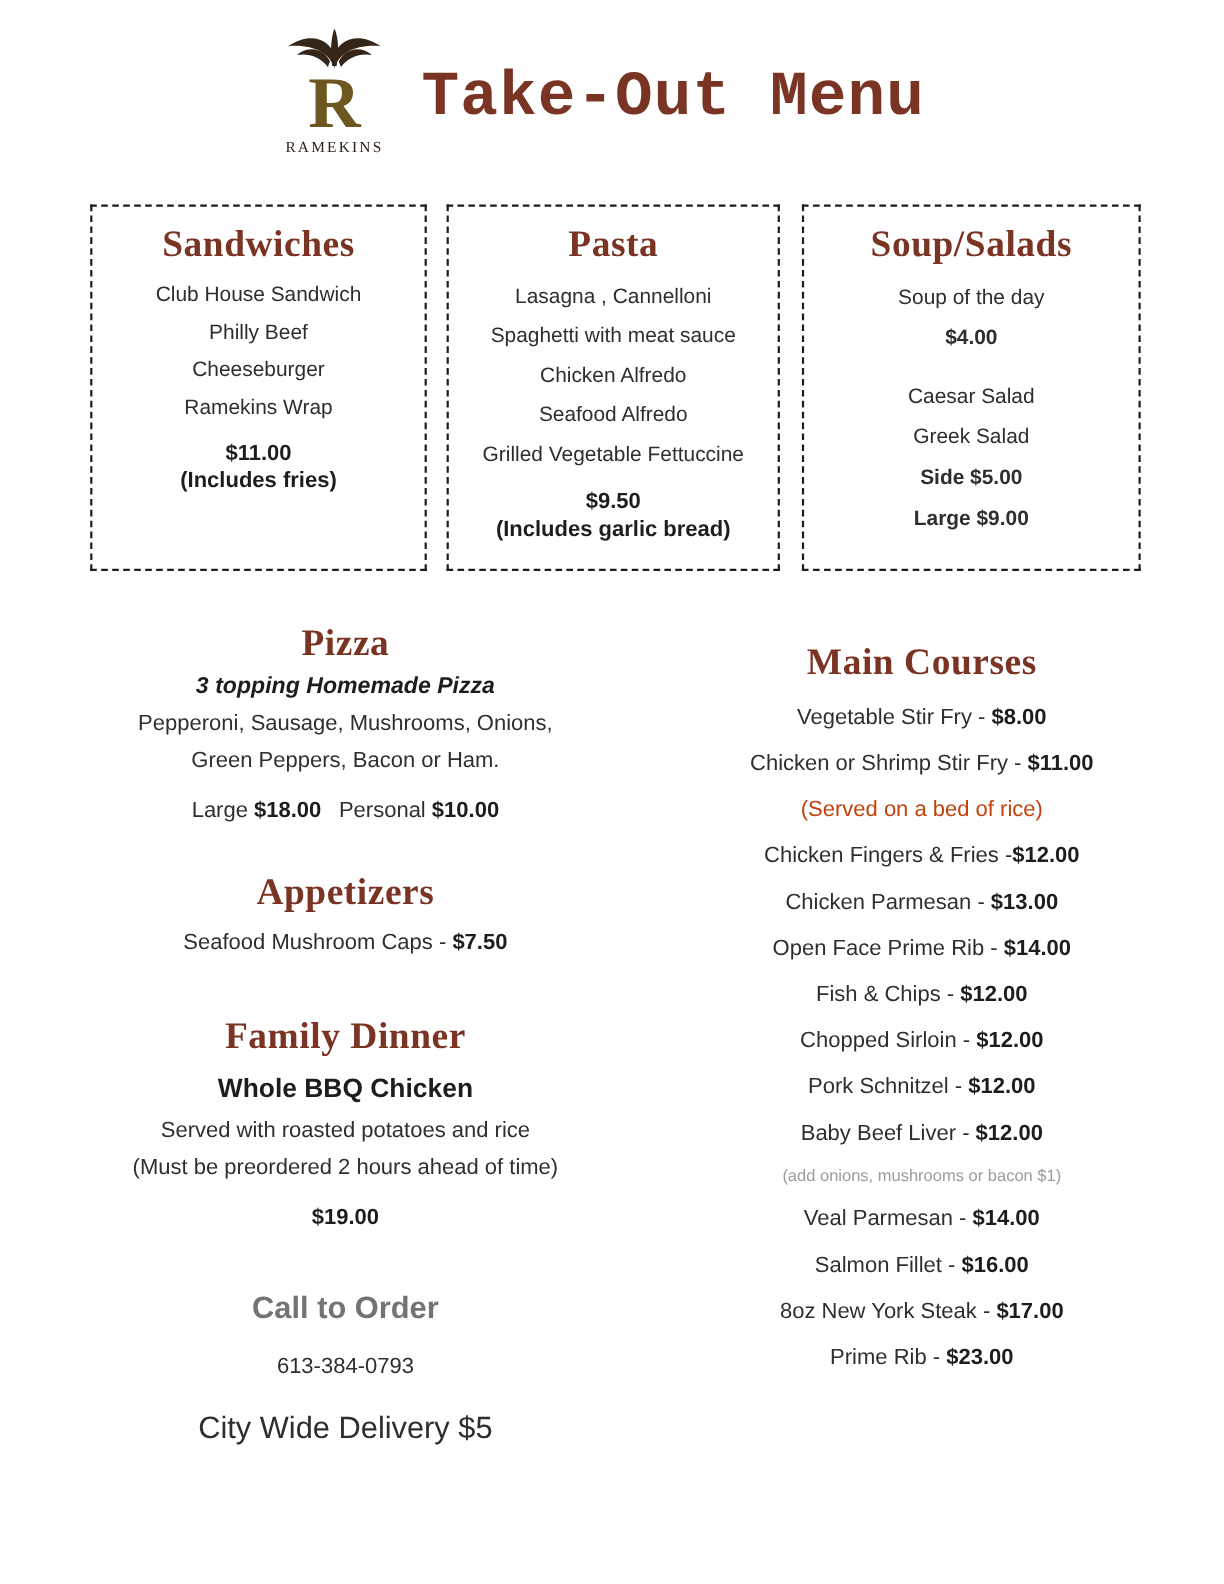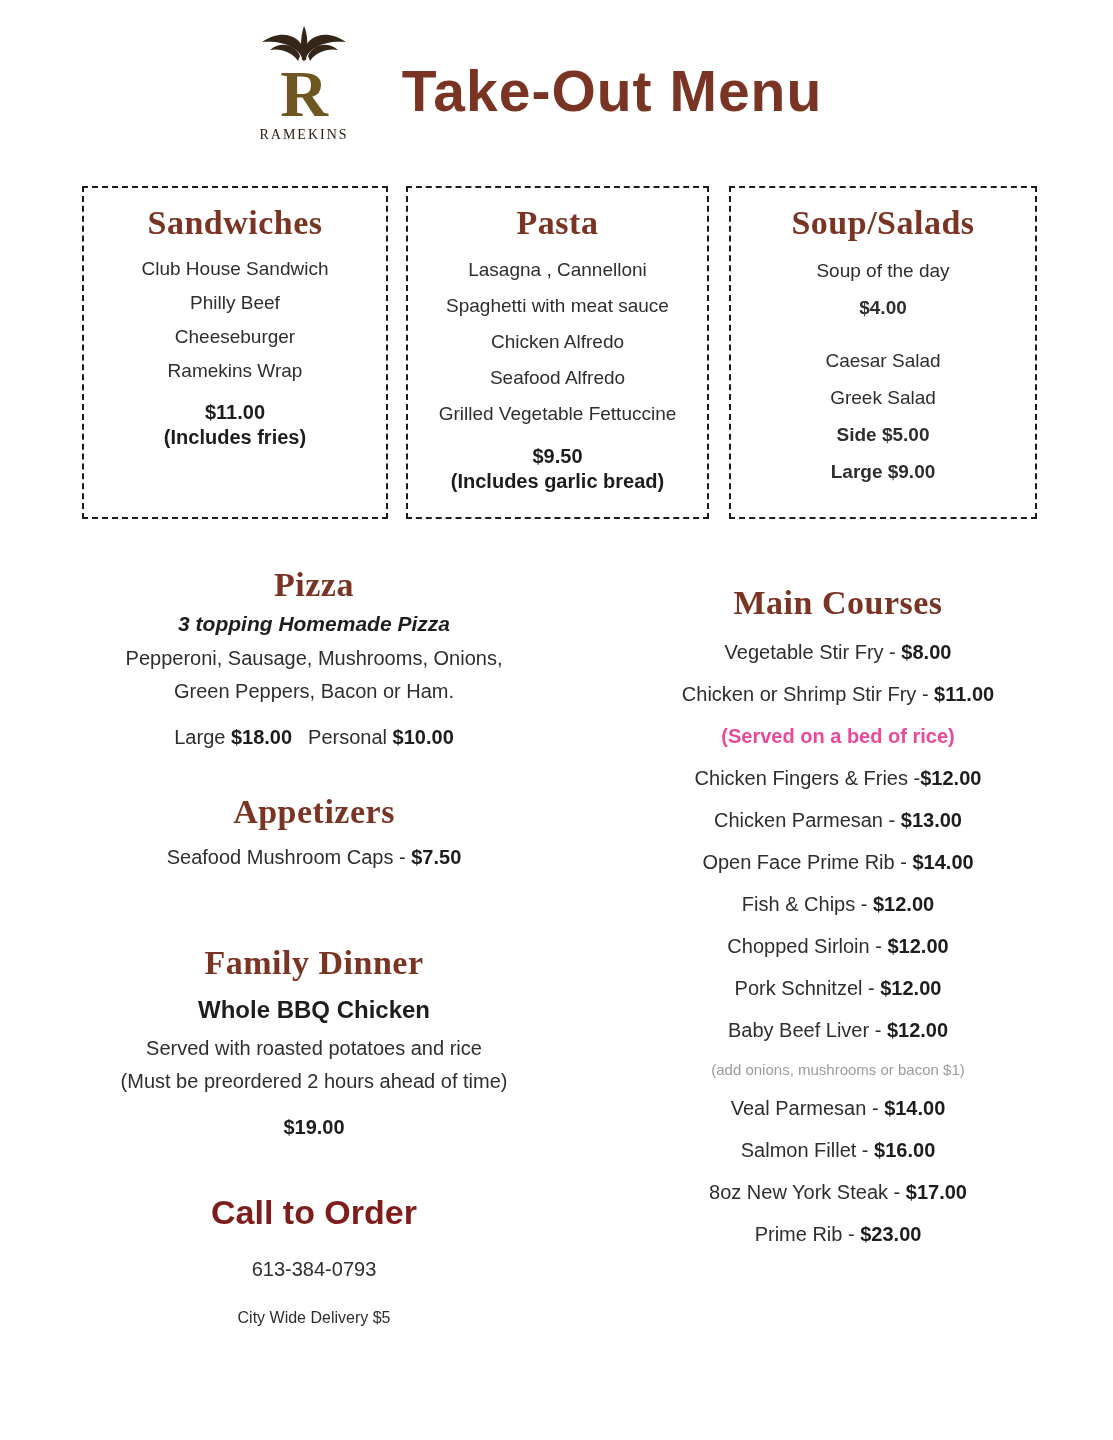--- a/index.html
+++ b/index.html
@@ -19,21 +19,21 @@
     font-family:"Liberation Serif", serif;
     font-weight:700; font-size:66px; line-height:0.92;
     color:#6d561f;
   }
   .logo-brand {
     font-family:"Liberation Serif", serif;
     font-size:14px; letter-spacing:2px; color:#2b2115; margin-top:2px;
   }
   .title {
     position:absolute; left:352px; top:58px; width:520px; text-align:center;
-    font-family:Liberation Sans, sans-serif; font-weight:700;
+    font-family:Liberation Mono, monospace; font-weight:700;
     font-size:57px; color:#7a3424; letter-spacing:1px;
   }
 
   
   .box {
     position:absolute; top:186px; height:333px;
     border:2px dashed #1c1c1c;
     text-align:center; padding-top:16px;
   }
   .box-sandwiches { left:82px;  width:306px; }
@@ -61,32 +61,32 @@
 
   .col-left h2.section-head { margin-bottom:6px; }
   .pizza-sub { font-size:21px; font-weight:700; color:#1d1d1d; margin-top:8px; margin-bottom:6px;font-style:italic; }
   .toppings { font-size:20px; line-height:33px; }
   .pizza-price { font-size:20px; margin-top:18px; }
   .pizza-price .sep { display:inline-block; width:16px; }
 
   .appetizers-head { margin-top:44px; }
   .app-item { font-size:20px; margin-top:15px; }
 
-  .family-head { margin-top:75px; }
+  .family-head { margin-top:55px; }
   .family-dish { font-size:24px; font-weight:700; color:#1d1d1d; margin-top:14px; }
   .family-desc { font-size:20px; line-height:33px; margin-top:8px; }
   .family-price { font-size:20px; font-weight:700; color:#1d1d1d; margin-top:18px; }
 
-  .call-head { font-size:34px; font-weight:700; color:#7f1d1d; margin-top:54px; }
+  .call-head { font-size:28px; font-weight:700; color:#737373; margin-top:54px; }
   .call-phone { font-size:20px; margin-top:26px; }
-  .call-delivery { font-size:16px; margin-top:28px; }
+  .call-delivery { font-size:28px; margin-top:28px; }
 
   .col-right h2.section-head { margin-bottom:4px; }
   .mc-line { font-size:20px; margin-top:19px; }
-  .mc-note-bold { font-size:20px; font-weight:700; color:#ec4899; margin-top:19px; }
+  .mc-note-bold { font-size:20px; font-weight:400; color:#c2410c; margin-top:19px; }
   .mc-note-gray { font-size:15px; color:#9b9b9b; margin-top:19px; }
   .mc-footer { font-size:20px; font-weight:700; color:#1d1d1d; line-height:32px; margin-top:30px; }
 </style>
 </head>
 <body>
 
 <div class="page">
 
   <div class="logo">
     <svg width="96" height="40" viewBox="0 0 96 40" aria-hidden="true">

